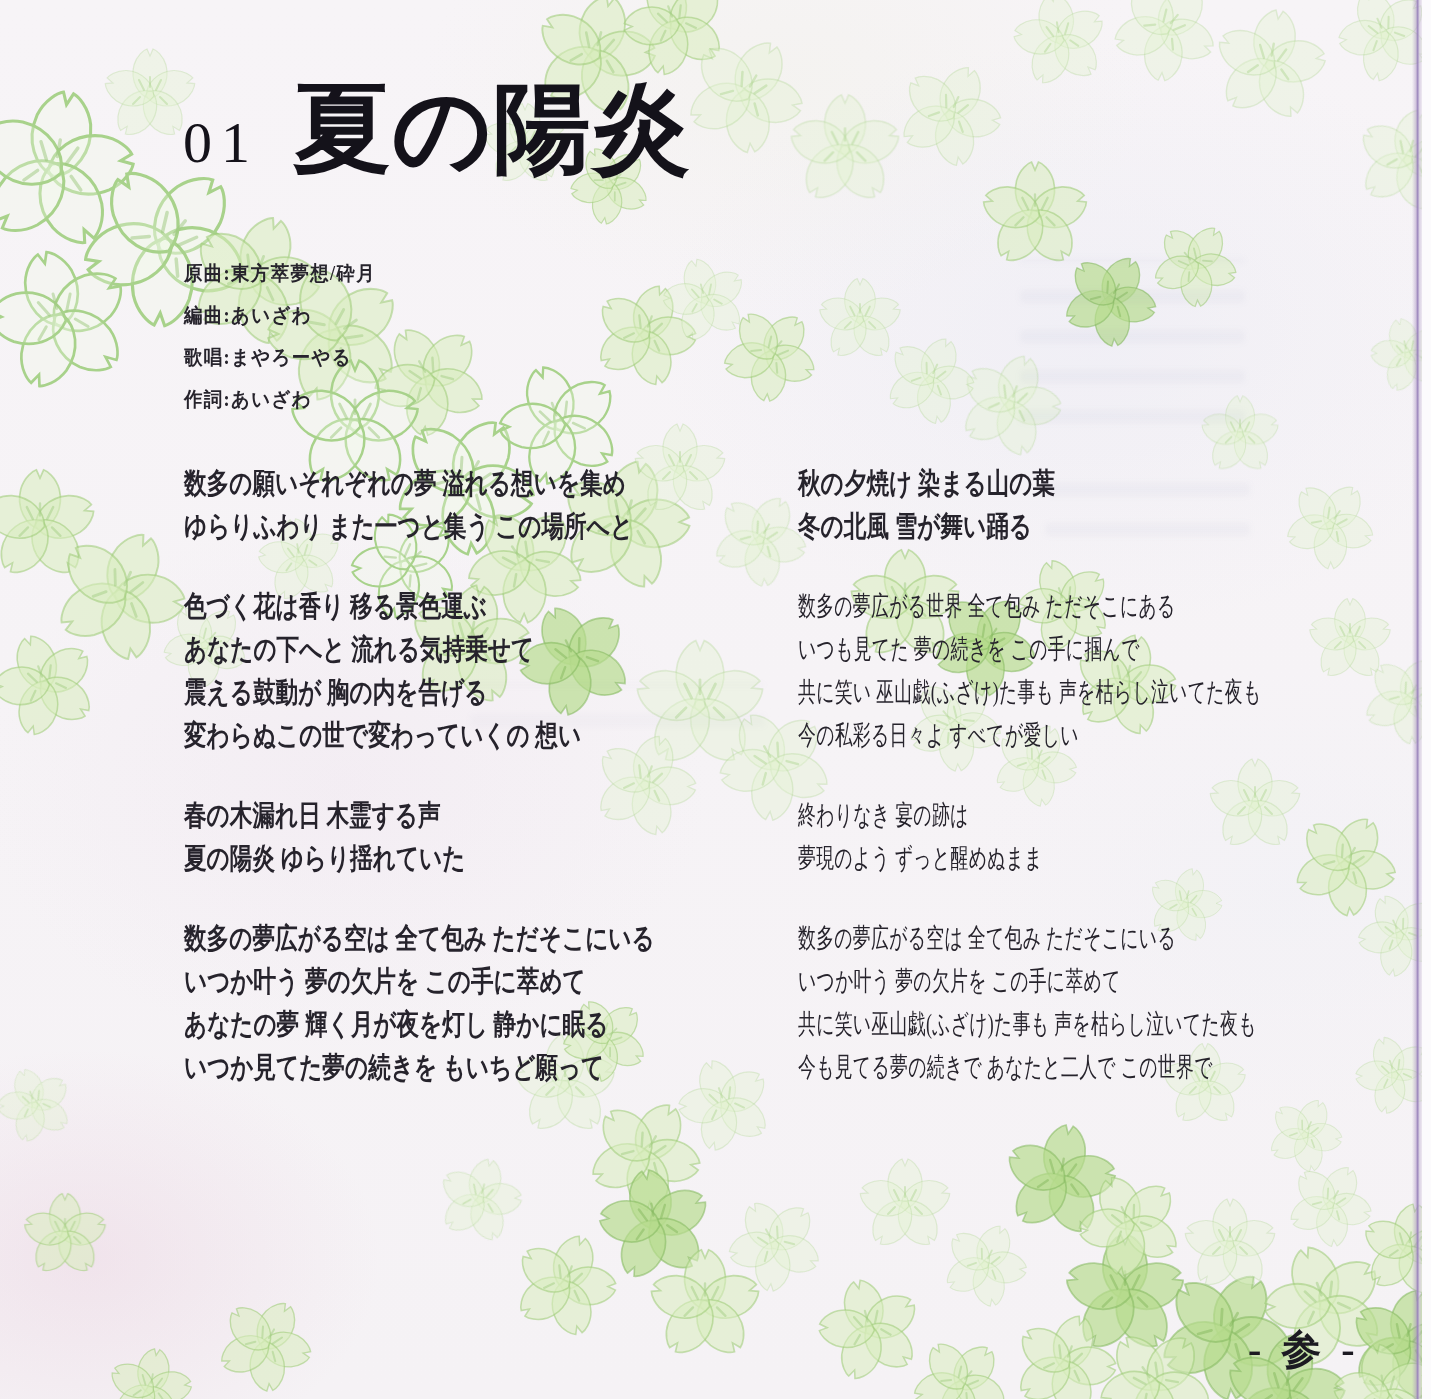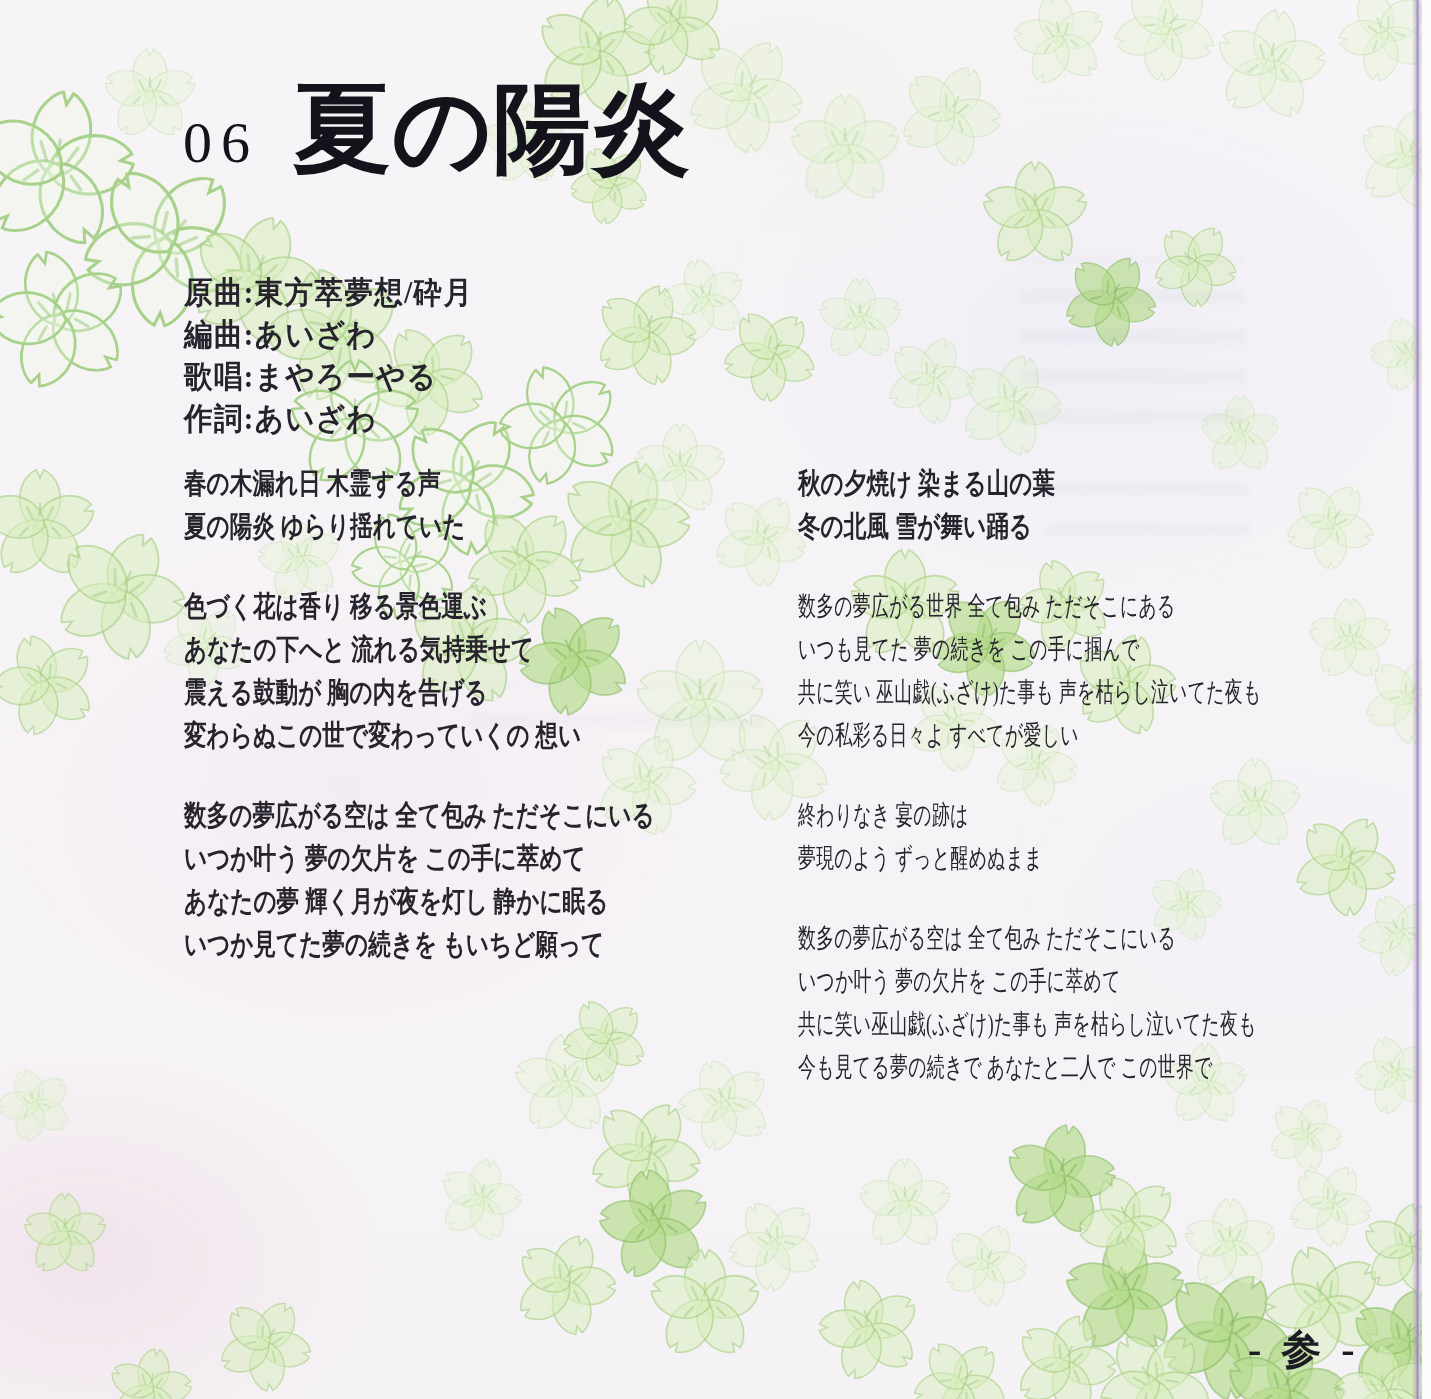--- a/index.html
+++ b/index.html
@@ -32,21 +32,21 @@
   .ghost1{left:1020px;top:258px;width:225px;height:165px;}
   .ghost2{left:1045px;top:470px;width:205px;height:66px;}
   .ghost3{left:470px;top:683px;width:295px;height:44px;opacity:.25;}
 
   .content{position:absolute;inset:0;z-index:2;}
 
   .title-row{position:absolute;left:183px;top:64px;display:flex;align-items:baseline;gap:34px;color:#14121a;}
   .track-number{font-size:58px;letter-spacing:9px;font-weight:500;}
   .track-title{font-size:98px;font-weight:600;letter-spacing:1px;white-space:nowrap;}
 
-  .credits{position:absolute;left:184px;top:252px;font-size:31px;font-weight:600;line-height:42px;color:#26232c;margin-top:20px;}
+  .credits{position:absolute;left:184px;top:252px;font-size:20px;font-weight:600;line-height:42px;color:#26232c;}
   .credits .line{display:block;white-space:nowrap;letter-spacing:1.5px;transform:scaleX(0.92);transform-origin:0 50%;}
 
   .col{position:absolute;top:462px;font-weight:600;color:#26232c;}
   .col-left{left:184px;width:660px;font-size:29px;line-height:43px;}
   .col-right{left:798px;width:640px;font-size:29px;line-height:43px;}
   .stanza{margin:0 0 37px 0;}
   .line{display:block;white-space:nowrap;transform-origin:0 50%;}
   .col .line{transform:scaleX(0.78);}
   .col-right .stanza.narrow{font-size:27px;font-weight:500;}
   .col-right .stanza.narrow .line{transform:scaleX(0.66);letter-spacing:0.5px;}
@@ -177,41 +177,45 @@
     </g>
 </svg>
 
 <div class="ghost ghost1"></div>
 <div class="ghost ghost2"></div>
 <div class="ghost ghost3"></div>
 
 <div class="content">
 
   <div class="title-row">
-    <span class="track-number">06</span>
+    <span class="track-number">01</span>
     <span class="track-title">夏の陽炎</span>
   </div>
 
   <div class="credits">
     <span class="line">原曲:東方萃夢想/砕月</span>
     <span class="line">編曲:あいざわ</span>
     <span class="line">歌唱:まやろーやる</span>
     <span class="line">作詞:あいざわ</span>
   </div>
 
   <div class="col col-left">
     <div class="stanza">
-      <span class="line">春の木漏れ日 木霊する声</span>
-      <span class="line">夏の陽炎 ゆらり揺れていた</span>
+      <span class="line">数多の願いそれぞれの夢 溢れる想いを集め</span>
+      <span class="line">ゆらりふわり また一つと集う この場所へと</span>
     </div>
     <div class="stanza">
       <span class="line">色づく花は香り 移る景色運ぶ</span>
       <span class="line">あなたの下へと 流れる気持乗せて</span>
       <span class="line">震える鼓動が 胸の内を告げる</span>
       <span class="line">変わらぬこの世で変わっていくの 想い</span>
+    </div>
+    <div class="stanza">
+      <span class="line">春の木漏れ日 木霊する声</span>
+      <span class="line">夏の陽炎 ゆらり揺れていた</span>
     </div>
     <div class="stanza">
       <span class="line">数多の夢広がる空は 全て包み ただそこにいる</span>
       <span class="line">いつか叶う 夢の欠片を この手に萃めて</span>
       <span class="line">あなたの夢 輝く月が夜を灯し 静かに眠る</span>
       <span class="line">いつか見てた夢の続きを もいちど願って</span>
     </div>
   </div>
 
   <div class="col col-right">

